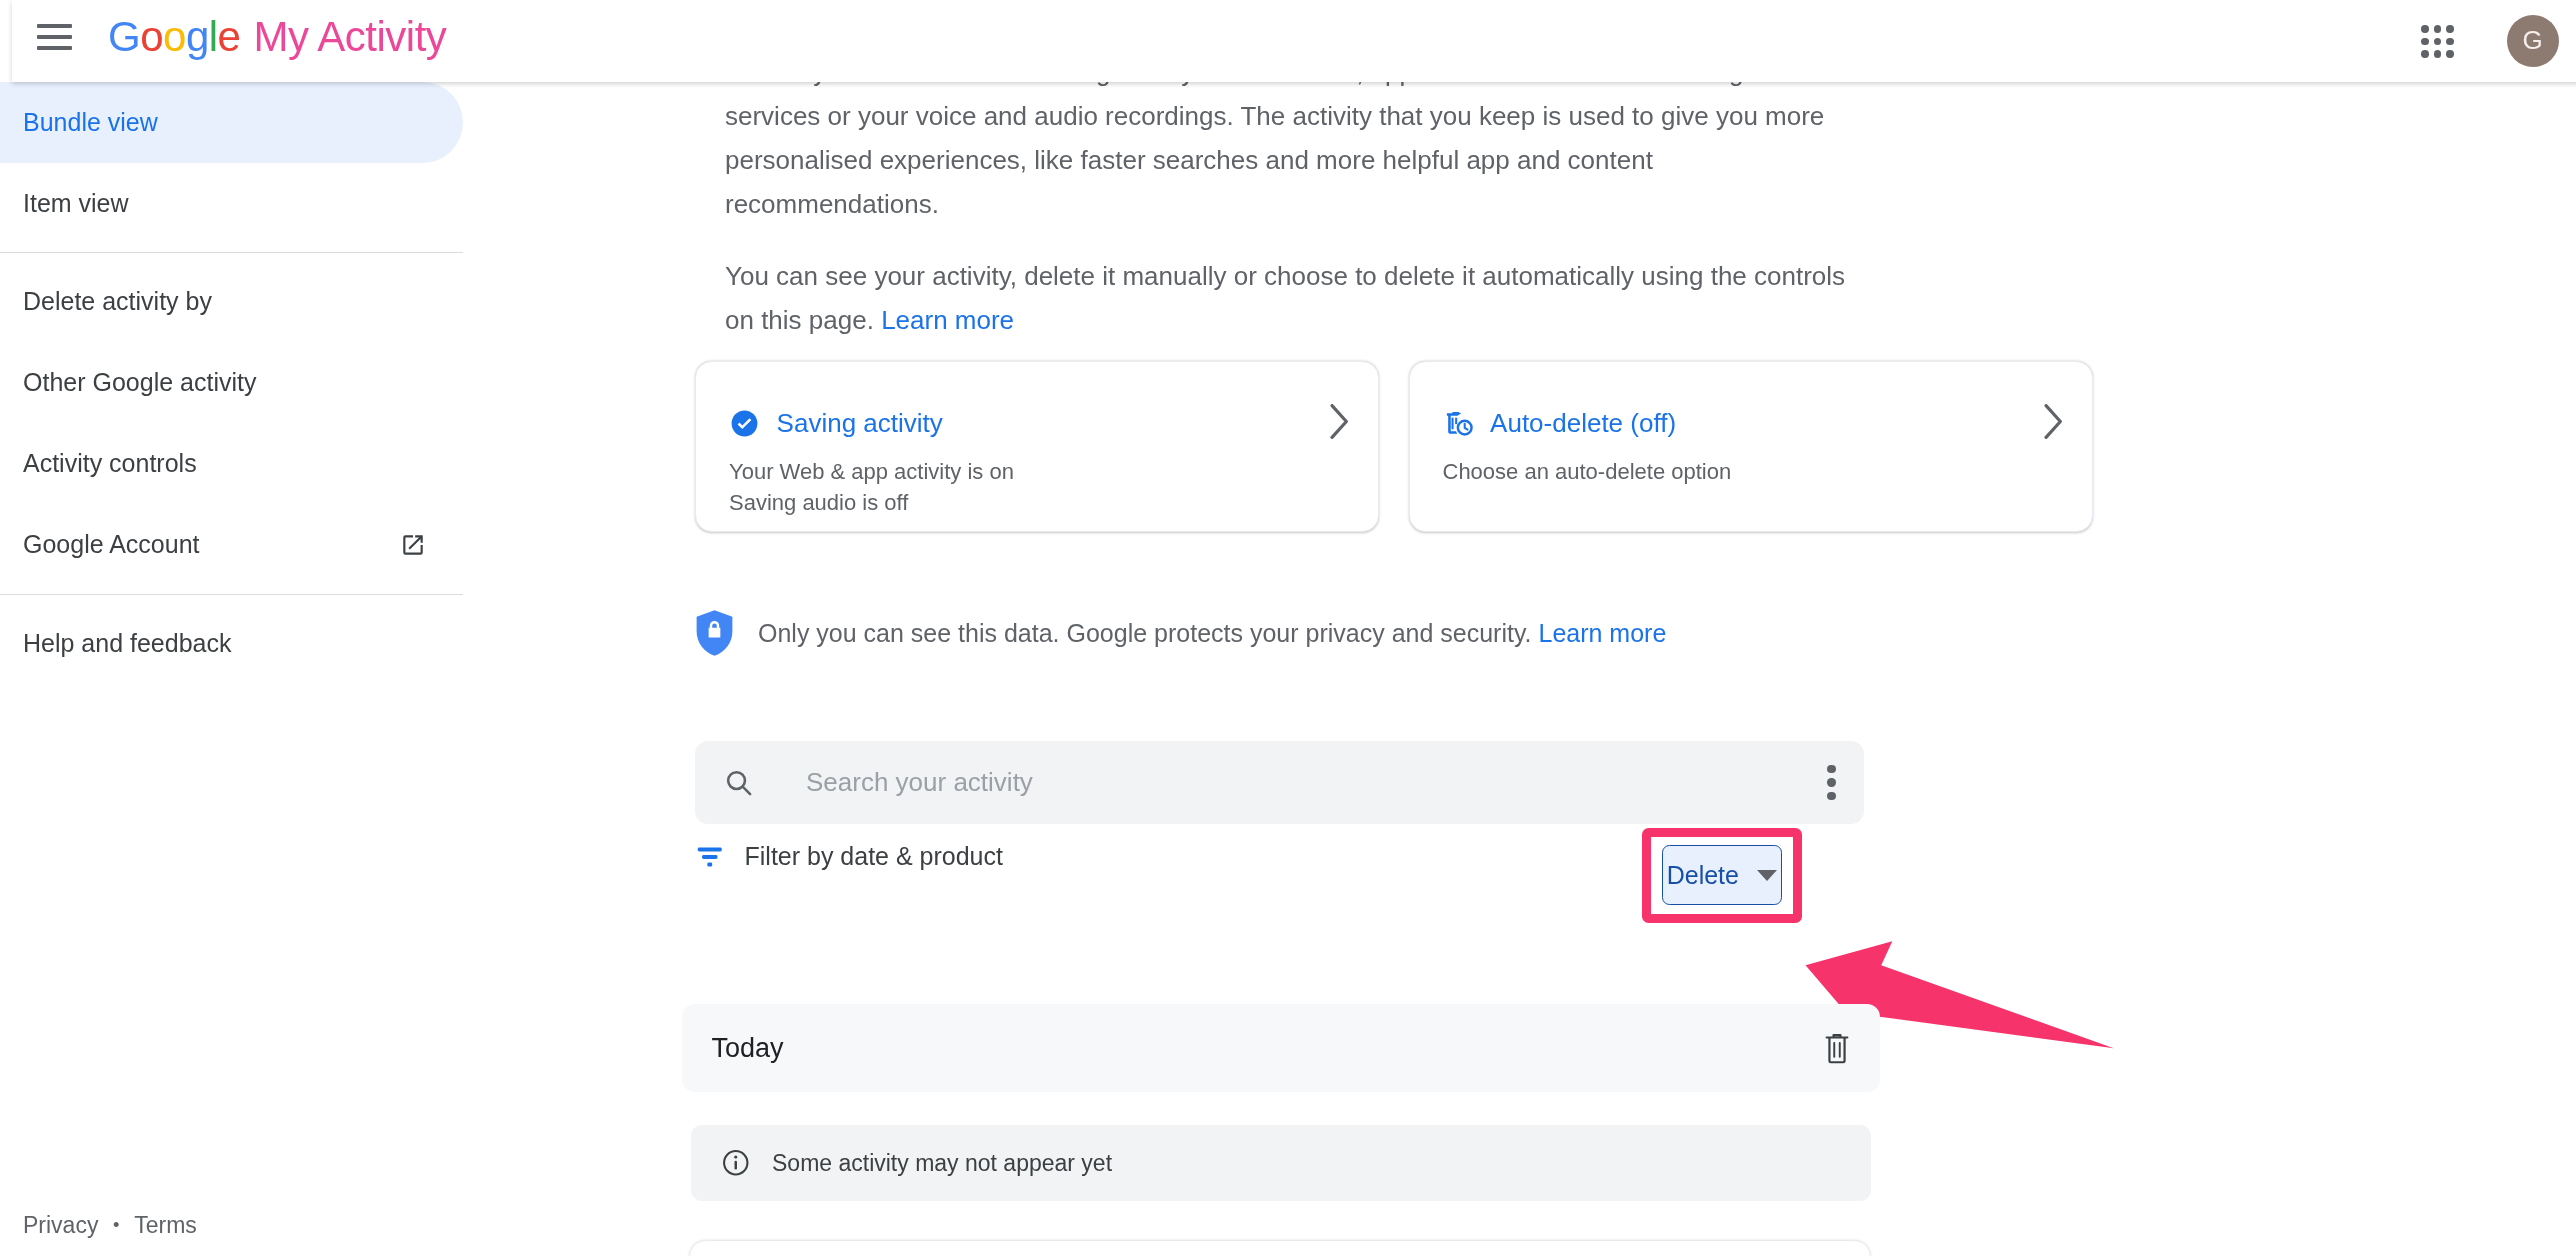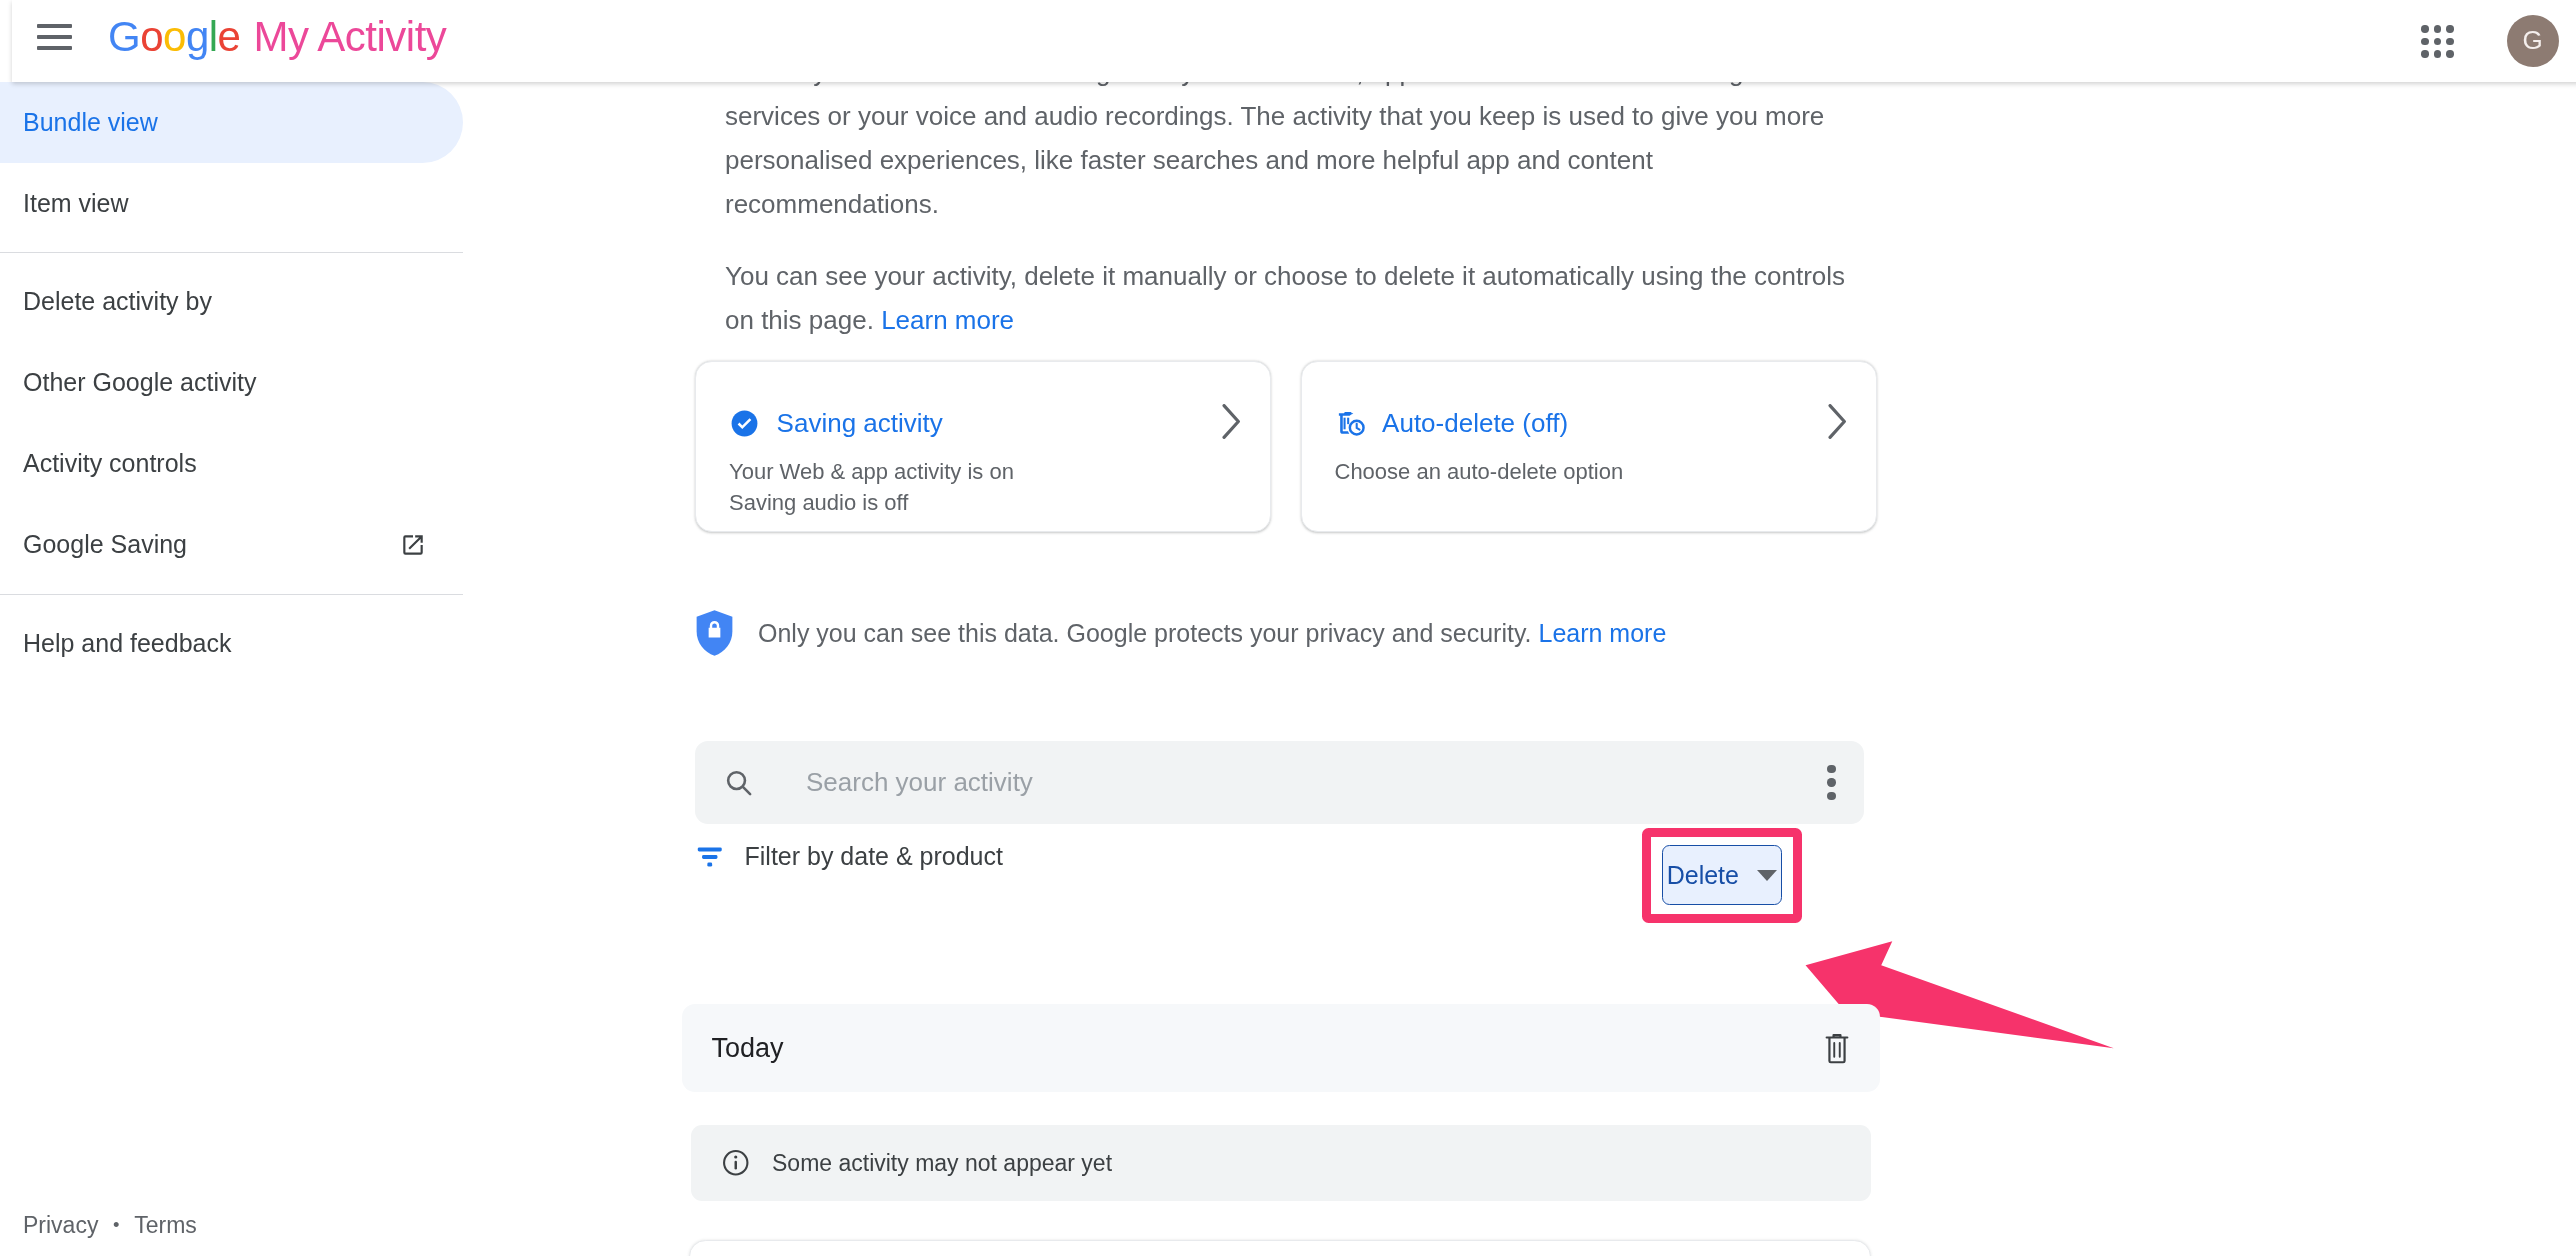--- a/index.html
+++ b/index.html
@@ -164,21 +164,21 @@
 
   
   .card-row {
     position: absolute;
     left: 230px;
     top: 279px;
     display: flex;
     gap: 29.5px;
   }
   .info-card {
-    width: 576px;
+    width: 684px;
     height: 171px;
     background: #ffffff;
     border: 0.9px solid #e8eaed;
     border-radius: 16.6px;
     box-shadow: 0 0.9px 2.8px rgba(60,64,67,0.20), 0 0.9px 1.8px rgba(60,64,67,0.10);
     position: relative;
     padding: 46px 33px 0 33px;
     cursor: pointer;
   }
   .card-head {
@@ -423,21 +423,21 @@
   <div class="nav-item">
     <span>Delete activity by</span>
   </div>
   <div class="nav-item">
     <span>Other Google activity</span>
   </div>
   <div class="nav-item">
     <span>Activity controls</span>
   </div>
   <div class="nav-item">
-    <span>Google Saving</span>
+    <span>Google Account</span>
     <svg class="ext-icon" viewBox="0 0 24 24">
       <path d="M19 19H5V5h7V3H5a2 2 0 0 0-2 2v14a2 2 0 0 0 2 2h14a2 2 0 0 0 2-2v-7h-2v7zM14 3v2h3.59l-9.83 9.83 1.41 1.41L19 6.41V10h2V3h-7z" fill="#3c4043"></path>
     </svg>
   </div>
 
   <div class="nav-divider"></div>
 
   <div class="nav-item">
     <span>Help and feedback</span>
   </div>

